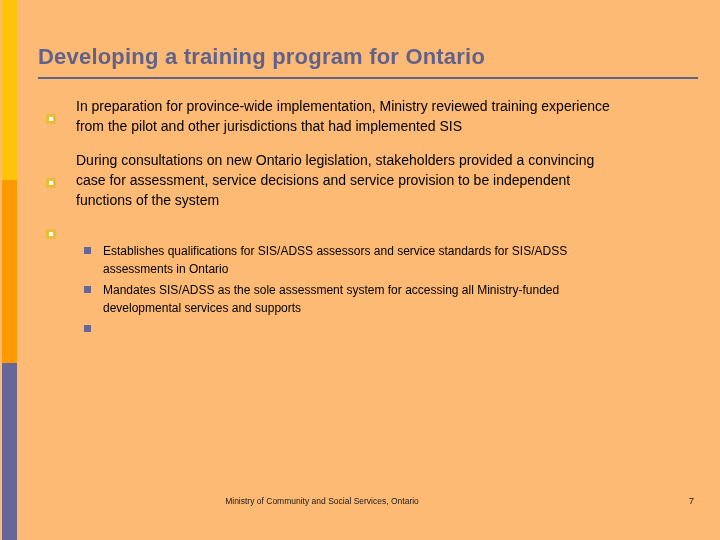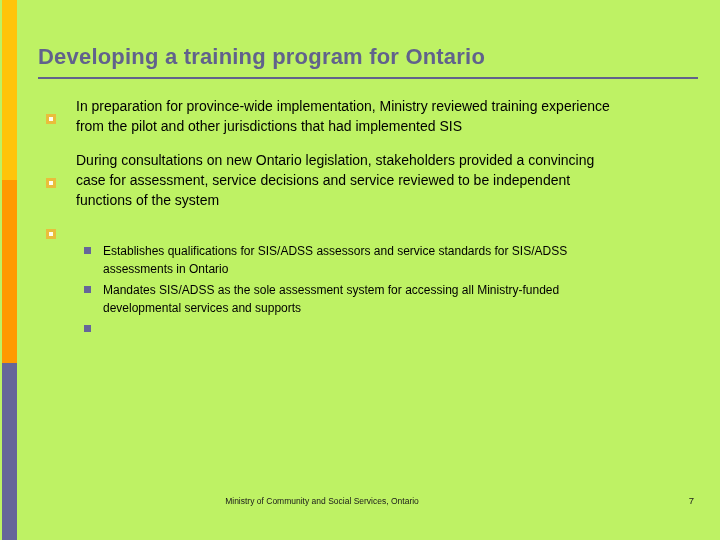--- a/index.html
+++ b/index.html
@@ -1,21 +1,21 @@
 <!DOCTYPE html>
 <html><head>
 <meta charset="utf-8">
 <style>
   * { margin: 0; padding: 0; box-sizing: border-box; }
   html, body { background: #888; }
   .slide {
     position: relative;
     width: 720px;
     height: 540px;
-    background: #bef264;
+    background: #fdba74;
     font-family: "Liberation Sans", "DejaVu Sans", sans-serif;
     overflow: hidden;
     margin: 0 auto;
     text-decoration: underline;
   }
   
   .edge-bar {
     position: absolute;
     left: 2px;
     top: 0;
@@ -135,21 +135,21 @@
           </div>
         <div class="bullet-text">In preparation for province-wide implementation, Ministry reviewed training experience
 from the pilot and other jurisdictions that had implemented SIS</div>
       </div>
 
       <div class="bullet-row">
         <div class="marker-cell">
             <div class="sq-open"></div>
           </div>
         <div class="bullet-text">During consultations on new Ontario legislation, stakeholders provided a convincing
-case for assessment, service decisions and service reviewed to be independent
+case for assessment, service decisions and service provision to be independent
 functions of the system</div>
       </div>
 
 
       <div class="bullet-row">
         <div class="marker-cell">
             <div class="sq-open"></div>
           </div>
       </div>
 

